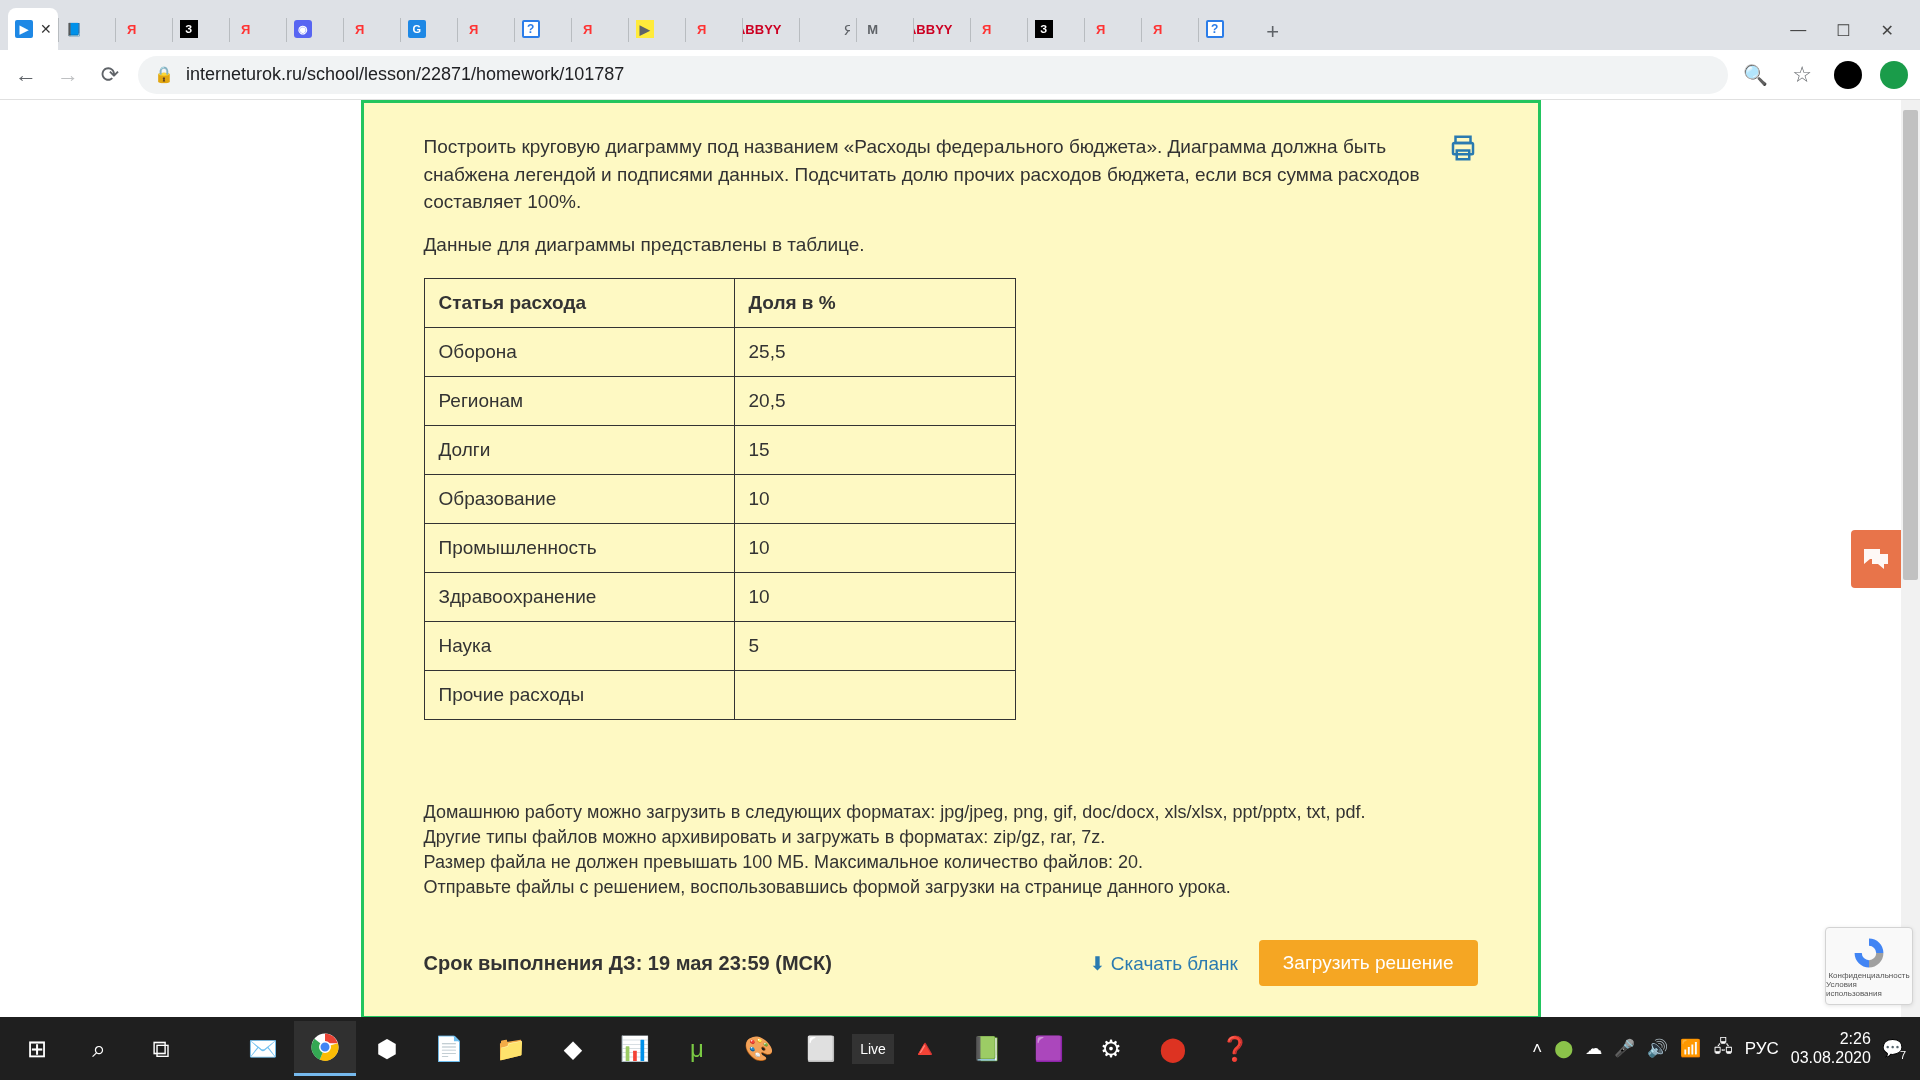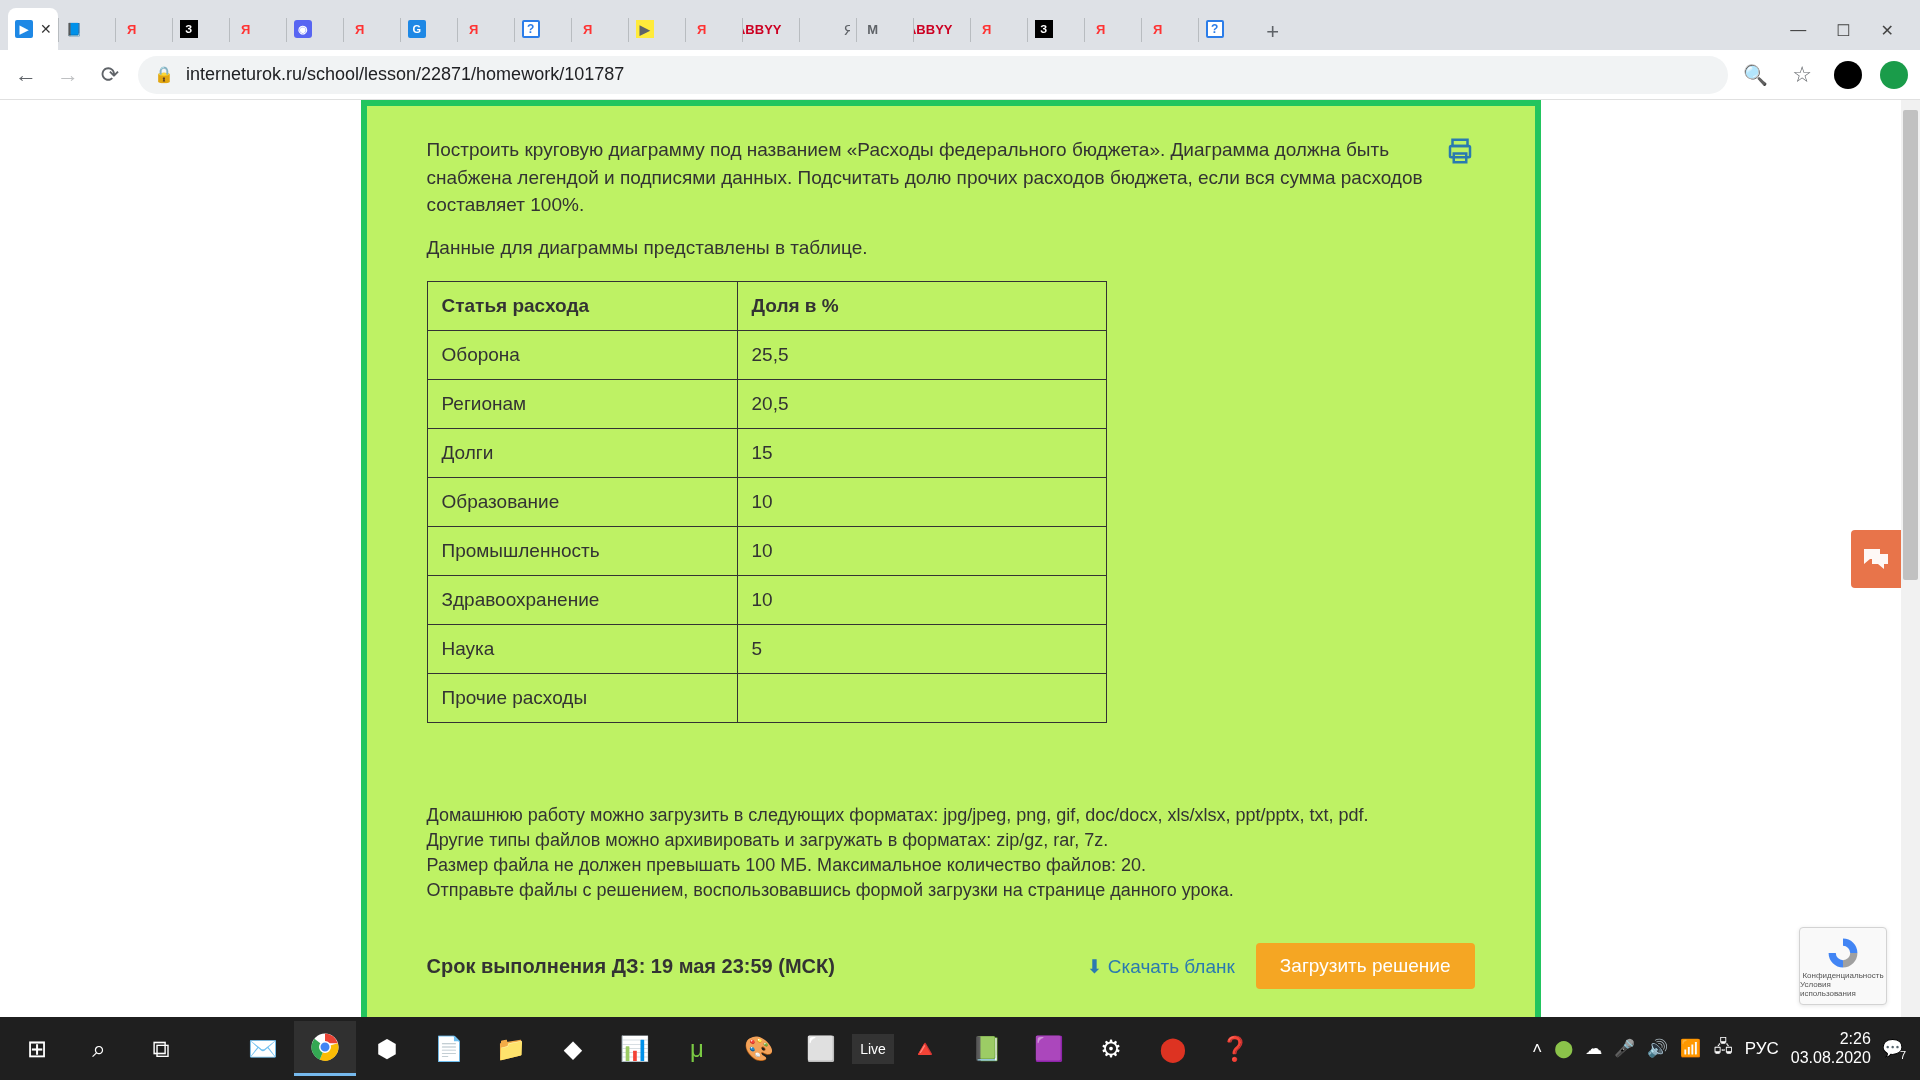--- a/index.html
+++ b/index.html
@@ -21,49 +21,49 @@
 .nav-icon { width: 28px; height: 28px; display: flex; align-items: center; justify-content: center; color: #5f6368; font-size: 22px; cursor: pointer; }
 .address-bar { flex: 1; height: 38px; background: #f1f3f4; border-radius: 20px; display: flex; align-items: center; padding: 0 16px; gap: 12px; font-size: 18px; color: #202124; }
 .lock-icon { color: #5f6368; font-size: 16px; }
 .toolbar-right { display: flex; align-items: center; gap: 18px; color: #5f6368; }
 .toolbar-right .circ { width: 28px; height: 28px; border-radius: 50%; }
 .circ.black { background: #000; }
 .circ.green { background: #1a9c4a; }
 
 
 .viewport { position: absolute; top: 100px; left: 0; right: 19px; bottom: 63px; overflow: hidden; background: #fff; }
-.page-wrap { width: 1180px; margin: 0 auto; border: 6px solid #22c55e; background: #bef264; min-height: 100%; padding: 0 0 30px 0; position: relative; }
+.page-wrap { width: 1180px; margin: 0 auto; border: 3px solid #22c55e; background: #fef9c3; min-height: 100%; padding: 0 0 30px 0; position: relative; }
 .content { padding: 30px 60px 0 60px; color: #333; }
 .task-row { display: flex; align-items: flex-start; gap: 20px; }
 .task-text { font-size: 19px; line-height: 1.45; flex: 1; }
 .print-icon { width: 30px; height: 30px; flex-shrink: 0; cursor: pointer; }
 .subtext { font-size: 19px; margin-top: 18px; }
 
-.data-table { border-collapse: collapse; margin-top: 22px; width: 680px; }
+.data-table { border-collapse: collapse; margin-top: 22px; width: 592px; }
 .data-table th, .data-table td { border: 1.5px solid #333; padding: 13px 14px; text-align: left; font-size: 19px; vertical-align: top; }
 .data-table th { font-weight: 700; }
 .data-table .col1 { width: 310px; }
 
 .upload-info { margin-top: 80px; font-size: 18px; line-height: 1.4; color: #333; }
 
 .footer-row { margin-top: 40px; display: flex; align-items: center; justify-content: space-between; padding: 0 60px; }
 .deadline { font-size: 20px; font-weight: 700; color: #333; }
 .footer-actions { display: flex; align-items: center; gap: 21px; }
 .download-link { color: #2a7ab0; font-size: 19px; cursor: pointer; }
 .upload-btn { background: #f5a623; color: #fff; font-size: 19px; padding: 12px 24px; border: none; border-radius: 4px; cursor: pointer; }
 
 
 .scrollbar { position: absolute; top: 100px; right: 0; bottom: 63px; width: 19px; background: #f1f1f1; }
 .scroll-thumb { position: absolute; left: 2px; right: 2px; top: 10px; height: 470px; background: #c1c1c1; border-radius: 2px; }
 
 
 .chat-fab { position: absolute; right: 19px; top: 530px; width: 50px; height: 58px; background: #e8744a; display: flex; align-items: center; justify-content: center; color: #fff; font-size: 24px; cursor: pointer; border-radius: 4px 0 0 4px; }
 
 
-.recaptcha { position: absolute; right: 33px; bottom: 75px; width: 88px; height: 78px; background: #f9f9f9; border: 1px solid #d3d3d3; border-radius: 4px; box-shadow: 0 1px 4px rgba(0,0,0,0.1); display: flex; flex-direction: column; align-items: center; justify-content: center; font-size: 8px; color: #555; }
+.recaptcha { position: absolute; right: 7px; bottom: 75px; width: 88px; height: 78px; background: #f9f9f9; border: 1px solid #d3d3d3; border-radius: 4px; box-shadow: 0 1px 4px rgba(0,0,0,0.1); display: flex; flex-direction: column; align-items: center; justify-content: center; font-size: 8px; color: #555; }
 
 
 .taskbar { position: absolute; left: 0; right: 0; bottom: 0; height: 63px; background: #1f1f1f; display: flex; align-items: center; padding: 0 6px; color: #fff; }
 .tb-item { width: 62px; height: 55px; display: flex; align-items: center; justify-content: center; font-size: 24px; cursor: pointer; }
 .tb-item.active { border-bottom: 3px solid #76b9ed; background: rgba(255,255,255,0.08); }
 .tray { margin-left: auto; display: flex; align-items: center; gap: 12px; font-size: 17px; padding-right: 10px; }
 .tray .clock { text-align: right; font-size: 16px; line-height: 1.15; }
 .lang { font-size: 17px; }
 
 

